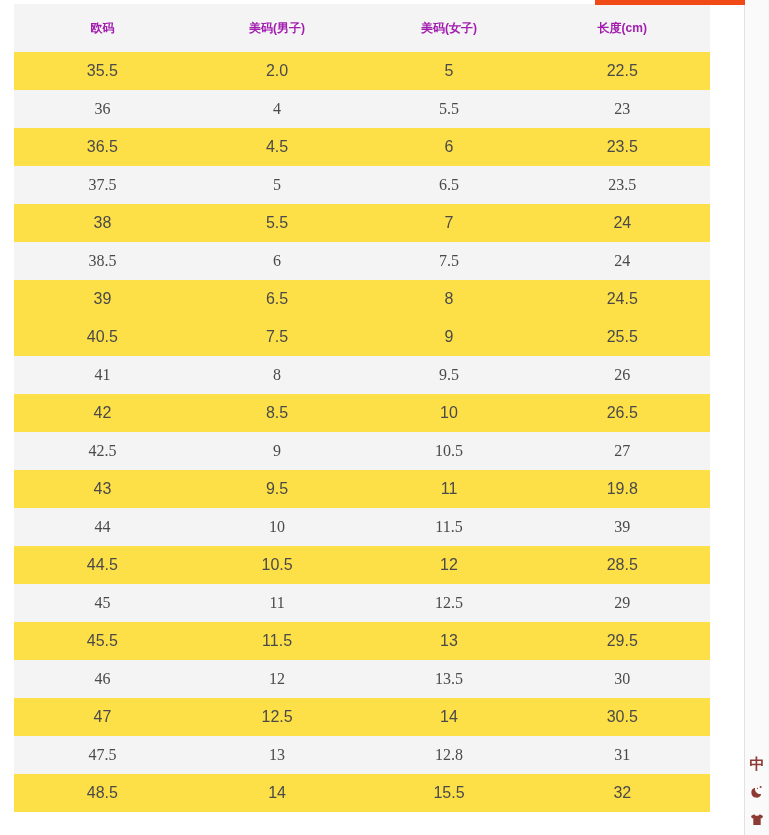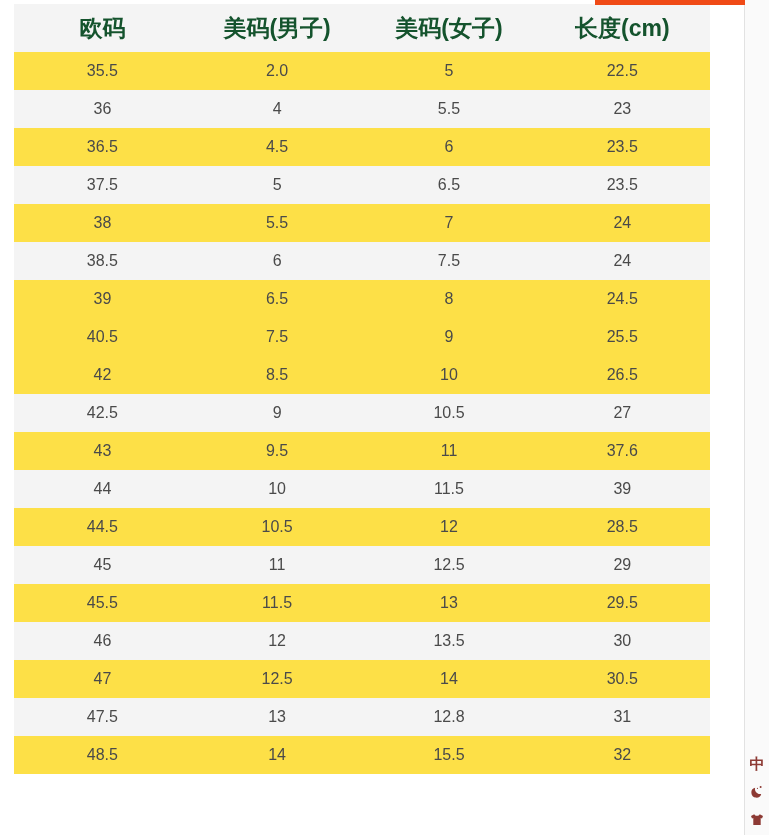--- a/index.html
+++ b/index.html
@@ -59,32 +59,32 @@
     height: 38px;
     line-height: 38px;
     vertical-align: middle;
     white-space: nowrap;
   }
 
   #size-table thead th {
     background: #f4f4f4;
     height: 48px;
     line-height: 48px;
-    font-size: 23px;
+    font-size: 12px;
     font-weight: 700;
-    color: #14532d;
+    color: #a21caf;
   }
 
   #size-table tbody td {
     font-size: 16px;
     font-weight: 400;
     color: #4a4a4a;
   }
   #size-table tbody tr.odd  td { background: #fde047; }
-  #size-table tbody tr.even td { background: #f4f4f4; }
+  #size-table tbody tr.even td { background: #f4f4f4; font-family: Liberation Serif, serif; }
 
   
   #side-rail {
     position: absolute;
     top: 0;
     right: 0;
     width: 24px;
     height: 835px;
     background: #fafafa;
     border-left: 1px solid #e2e2e2;
@@ -182,37 +182,43 @@
           <td>6.5</td>
           <td>8</td>
           <td>24.5</td>
         </tr>
         <tr class="odd">
           <td>40.5</td>
           <td>7.5</td>
           <td>9</td>
           <td>25.5</td>
         </tr>
+        <tr class="even">
+          <td>41</td>
+          <td>8</td>
+          <td>9.5</td>
+          <td>26</td>
+        </tr>
         <tr class="odd">
           <td>42</td>
           <td>8.5</td>
           <td>10</td>
           <td>26.5</td>
         </tr>
         <tr class="even">
           <td>42.5</td>
           <td>9</td>
           <td>10.5</td>
           <td>27</td>
         </tr>
         <tr class="odd">
           <td>43</td>
           <td>9.5</td>
           <td>11</td>
-          <td>37.6</td>
+          <td>19.8</td>
         </tr>
         <tr class="even">
           <td>44</td>
           <td>10</td>
           <td>11.5</td>
           <td>39</td>
         </tr>
         <tr class="odd">
           <td>44.5</td>
           <td>10.5</td>

